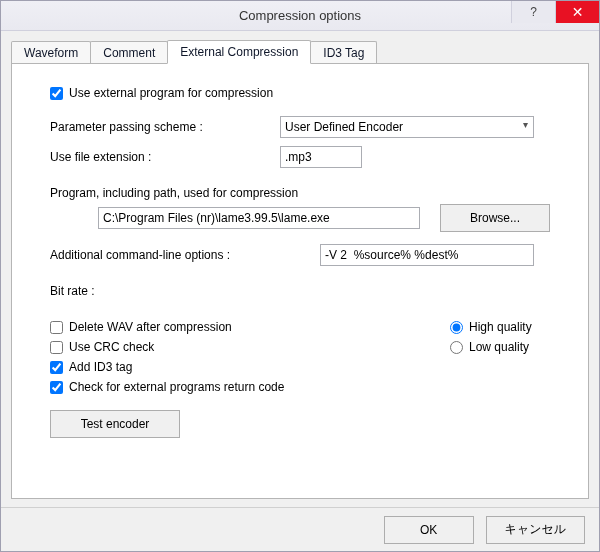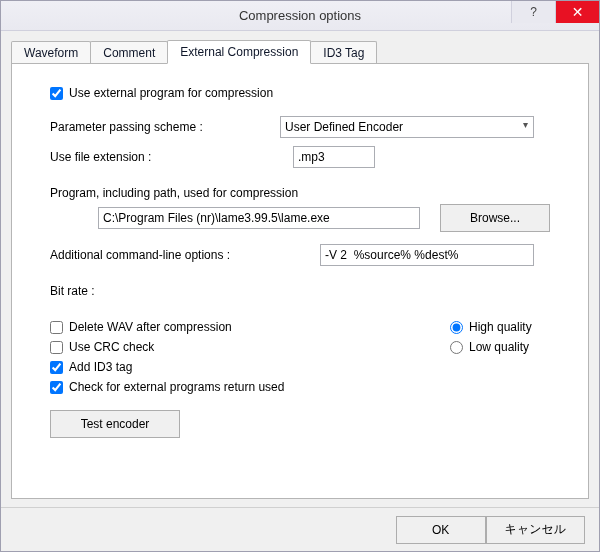--- a/index.html
+++ b/index.html
@@ -152,21 +152,21 @@
     min-width: 90px;
   }
   .footer {
     height: 44px;
     border-top: 1px solid #d0d0d0;
     background: #f0f0f0;
     display: flex;
     align-items: center;
     justify-content: flex-end;
     padding-right: 14px;
-    gap: 0;
+    gap: 12px;
   }
   .spacer { height: 10px; }
   .program-row {
     display: flex;
     gap: 20px;
     align-items: center;
     margin-bottom: 12px;
     padding-left: 48px;
   }
   .program-row input { flex: 1; }
@@ -205,21 +205,21 @@
       <div class="field">
         <span class="select-wrap" style="width:254px; display:inline-block;">
           <input type="text" class="select" style="width: 254px;" readonly="" value="User Defined Encoder">
         </span>
       </div>
     </div>
 
     <div class="row">
       <div class="lbl">Use file extension :</div>
       <div class="field">
-        <input type="text" style="width: 82px; margin-left: 13px;" value=".mp3">
+        <input type="text" style="width: 82px;" value=".mp3">
       </div>
     </div>
 
     <div class="spacer"></div>
 
     <div style="margin-bottom:4px;">Program, including path, used for compression</div>
     <div class="program-row">
       <input type="text" style="width: 360px;" value="C:\Program Files (nr)\lame3.99.5\lame.exe">
       <button class="btn" style="width:110px;">Browse...</button>
     </div>
@@ -248,21 +248,21 @@
         <div class="chk">
           <input type="checkbox" style="">
           <span>Use CRC check</span>
         </div>
         <div class="chk">
           <input type="checkbox" checked="" style="">
           <span>Add ID3 tag</span>
         </div>
         <div class="chk">
           <input type="checkbox" checked="" style="">
-          <span>Check for external programs return used</span>
+          <span>Check for external programs return code</span>
         </div>
       </div>
       <div class="col-r">
         <div class="rad">
           <input type="radio" name="q" checked="" style="">
           <span>High quality</span>
         </div>
         <div class="rad">
           <input type="radio" name="q" style="">
           <span>Low quality</span>

